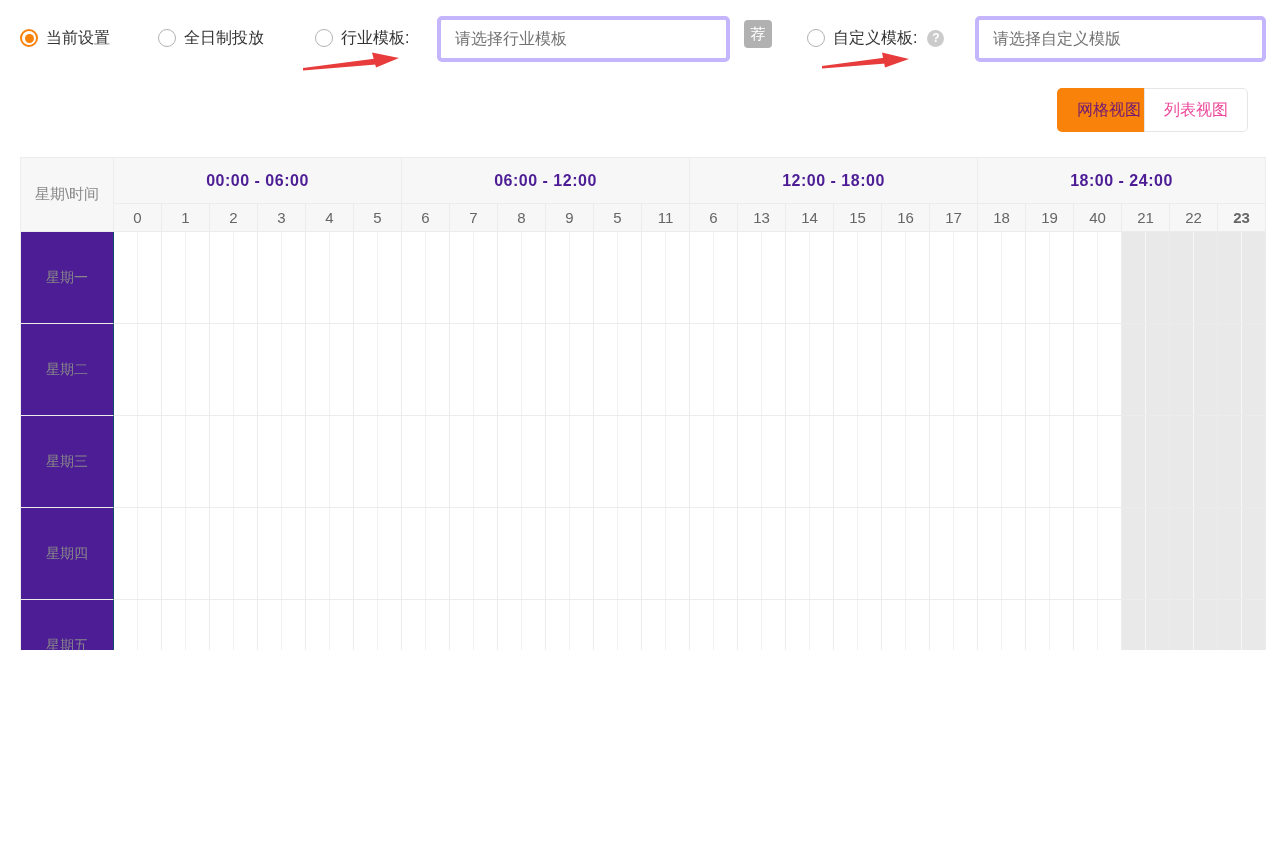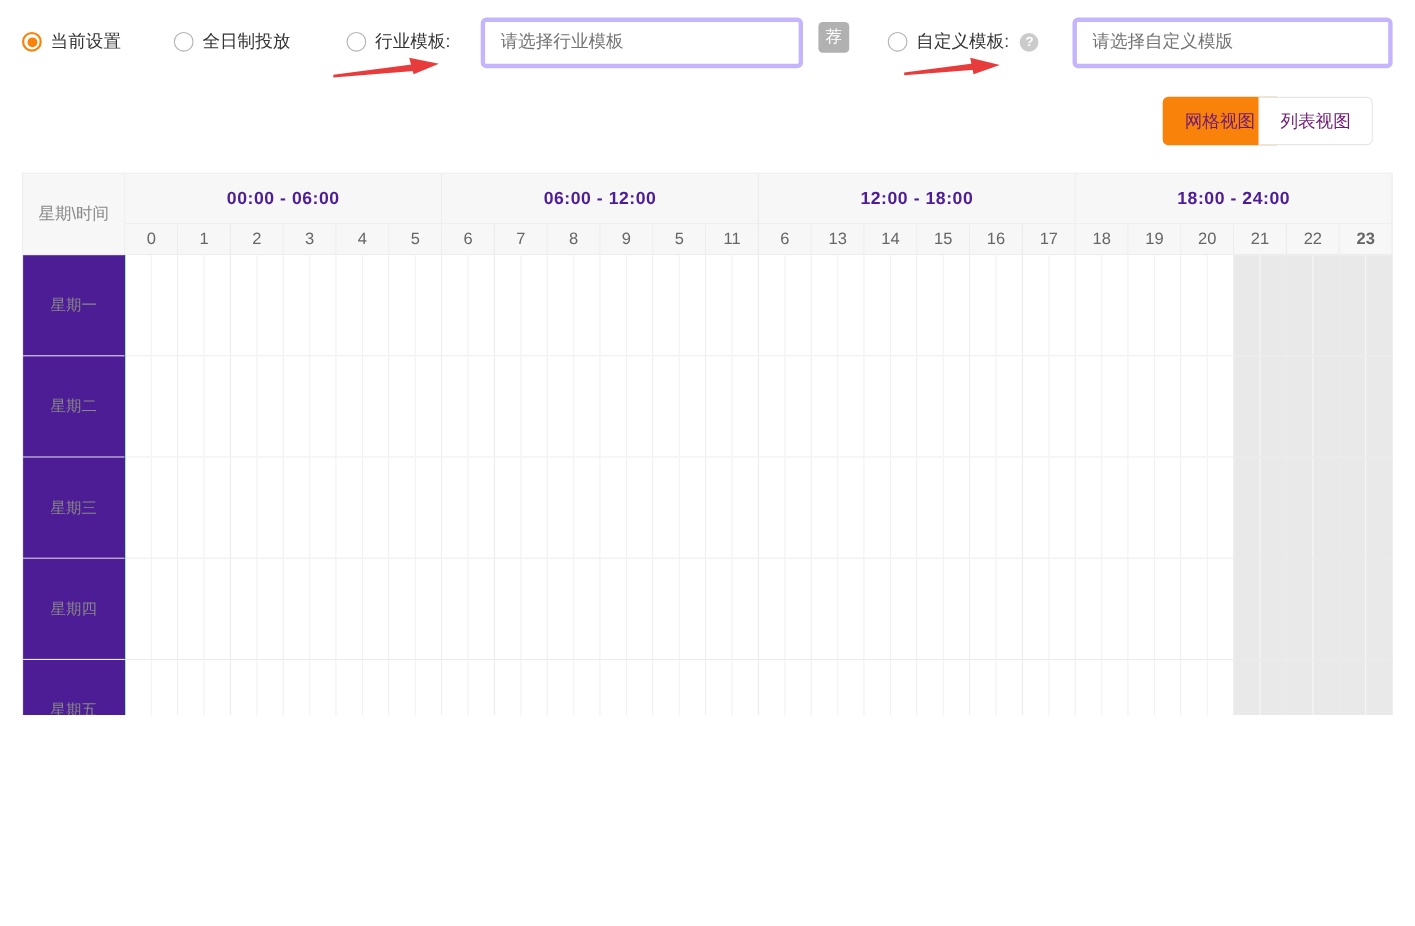--- a/index.html
+++ b/index.html
@@ -23,21 +23,21 @@
            color:#fff; font-size:15px; line-height:28px; text-align:center; }
   .help { width:17px; height:17px; border-radius:50%; background:#cbcbcb; color:#fff;
           font-size:12px; font-weight:bold; line-height:17px; text-align:center;
           margin-left:2px; cursor:pointer; }
   .arrows { position:absolute; left:0; top:0; pointer-events:none; z-index:5; }
 
   
   .tab { position:absolute; top:88px; width:104px; height:44px; font-size:16px;
          font-family:"Liberation Sans", sans-serif; cursor:pointer; }
   .tab.active { left:1057px; background:#f8820a; color:#701a75; border:none; border-radius:5px 0 0 5px; }
-  .tab.plain  { left:1144px; background:#fff; color:#701a75; border:1px solid #e6e6e6; border-radius:0 5px 5px 0; }
+  .tab.plain  { left:1144px; background:#fff; color:#ec4899; border:1px solid #e6e6e6; border-radius:0 5px 5px 0; }
 
   
   .schedule { position:absolute; left:20px; top:157px;
               border-top:1px solid #ececec; border-left:1px solid #ececec; }
   #sched-header { display:grid; grid-template-columns:93px repeat(24,48px);
               grid-template-rows:46px 28px; }
   .hcell { background:#f7f7f8; border-right:1px solid #ececec; border-bottom:1px solid #ececec;
            display:flex; align-items:center; justify-content:center; }
   .hcell.corner { color:#888; font-size:15px; }
   .hcell.group  { color:#4c1d95; font-size:16px; font-weight:bold; letter-spacing:.5px; }
@@ -118,21 +118,21 @@
         <div class="hcell hour" style="grid-area: 2 / 12;">5</div>
         <div class="hcell hour" style="grid-area: 2 / 13;">11</div>
         <div class="hcell hour" style="grid-area: 2 / 14;">6</div>
         <div class="hcell hour" style="grid-area: 2 / 15;">13</div>
         <div class="hcell hour" style="grid-area: 2 / 16;">14</div>
         <div class="hcell hour" style="grid-area: 2 / 17;">15</div>
         <div class="hcell hour" style="grid-area: 2 / 18;">16</div>
         <div class="hcell hour" style="grid-area: 2 / 19;">17</div>
         <div class="hcell hour" style="grid-area: 2 / 20;">18</div>
         <div class="hcell hour" style="grid-area: 2 / 21;">19</div>
-        <div class="hcell hour" style="grid-area: 2 / 22;">20</div>
+        <div class="hcell hour" style="grid-area: 2 / 22;">40</div>
         <div class="hcell hour" style="grid-area: 2 / 23;">21</div>
         <div class="hcell hour" style="grid-area: 2 / 24;">22</div>
         <div class="hcell hour" style="grid-area: 2 / 25; font-weight: bold;">23</div>
       </div>
     <div id="sched-body">
         <div class="day-row">
           <div class="day-label">星期一</div>
           <div class="slot"></div>
           <div class="slot"></div>
           <div class="slot"></div>

